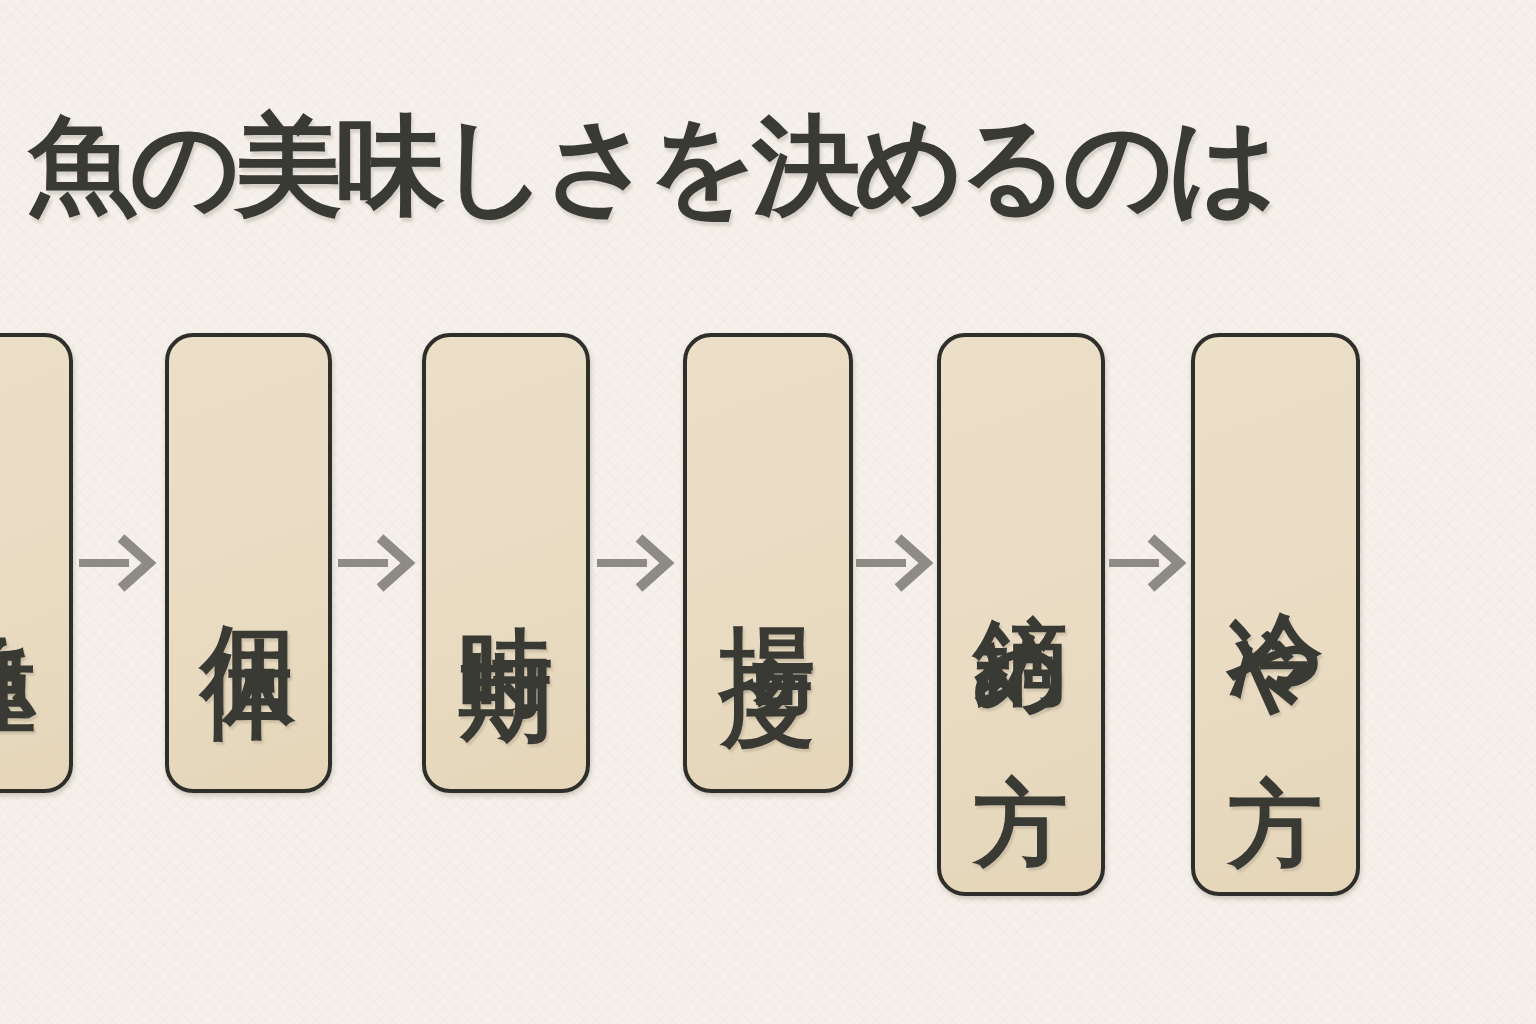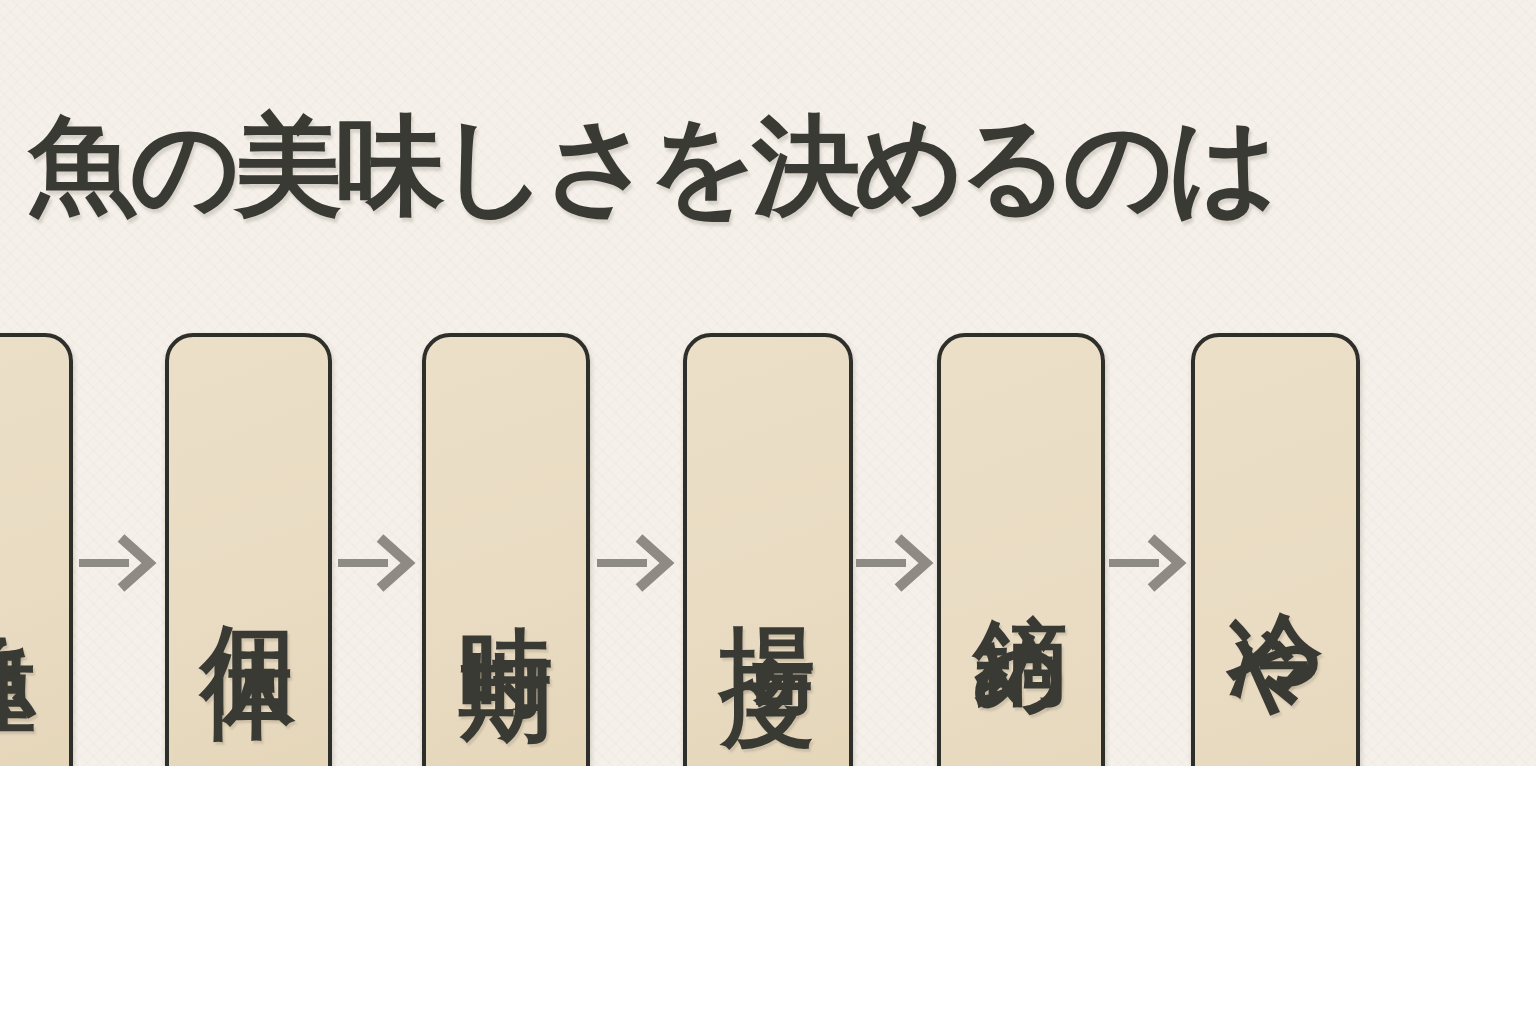--- a/index.html
+++ b/index.html
@@ -3,21 +3,21 @@
 <meta charset="utf-8">
 <style>
   html, body { margin: 0; padding: 0; }
   body {
     width: 1536px; height: 1024px;
     font-family: "Liberation Sans", sans-serif;
     overflow: hidden;
   }
   .slide {
     position: relative;
-    width: 1536px; height: 766px;
+    width: 1536px; height: 1024px;
     overflow: hidden;
     background-color: var(--background, #f5f1ea);
     background-image:
       repeating-linear-gradient(45deg, rgba(190,180,165,0.055) 0 2px, transparent 2px 9px),
       repeating-linear-gradient(-45deg, rgba(190,180,165,0.045) 0 2px, transparent 2px 9px);
   }
   .title {
     position: absolute;
     left: 28px; top: 96px;
     margin: 0;

